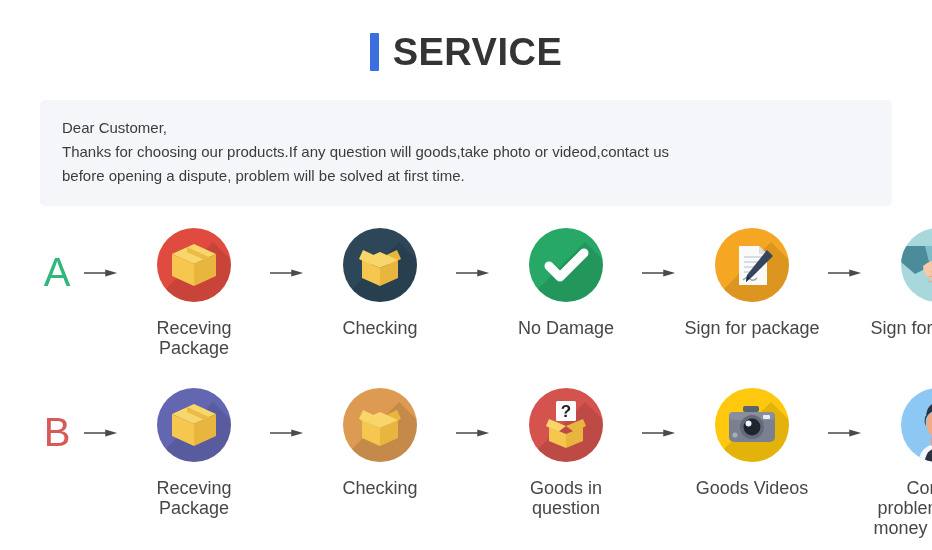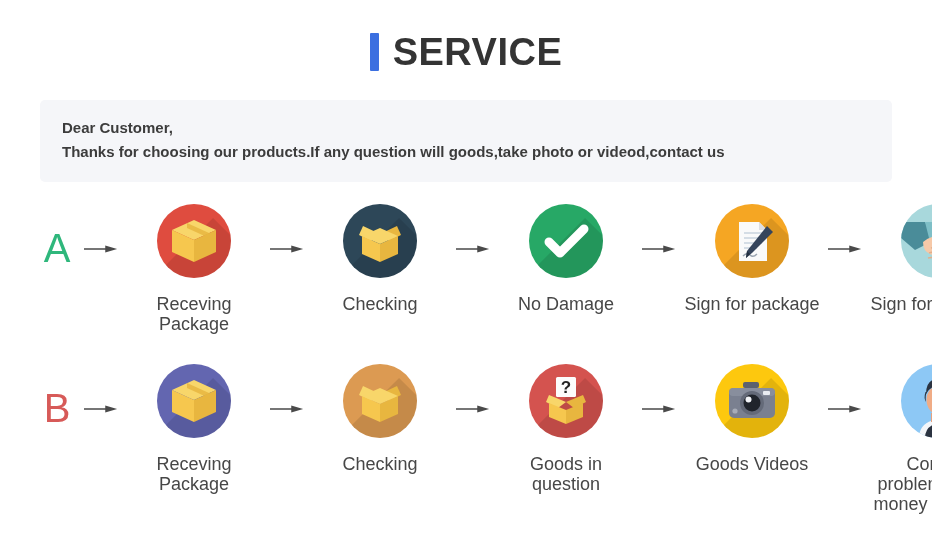--- a/index.html
+++ b/index.html
@@ -49,21 +49,21 @@
   .notice {
     margin: 20px 40px 0 40px;
     background: #F5F6F9;
     border-radius: 5px;
     padding: 16px 22px 18px 22px;
     box-sizing: border-box;
   }
   .notice p {
     margin: 0;
     font-size: 15px;
-    font-weight: bold;
+    font-weight: normal;
     line-height: 24px;
     color: #3c3c3c;
   }
 
   
   .flow-row {
     display: flex;
     align-items: flex-start;
     padding: 0 28px 0 36px;
     box-sizing: border-box;
@@ -141,20 +141,21 @@
 <div class="page">
 
   <div class="title-row">
     <span class="title-bar"></span>
     <span class="title-text">SERVICE</span>
   </div>
 
   <div class="notice">
     <p>Dear Customer,</p>
     <p>Thanks for choosing our products.If any question will goods,take photo or videod,contact us</p>
+    <p>before opening a dispute, problem will be solved at first time.</p>
   </div>
 
   <div class="flow-row row-a">
 
     <div class="row-letter letter-a">A</div>
 
     <div class="arrow">
       <svg viewBox="0 0 40 16" width="34" height="14" aria-hidden="true">
         <path d="M0 7.2 H25 V4 L39 8 L25 12 V8.8 H0 Z" fill="#4a4a4a"></path>
       </svg>

